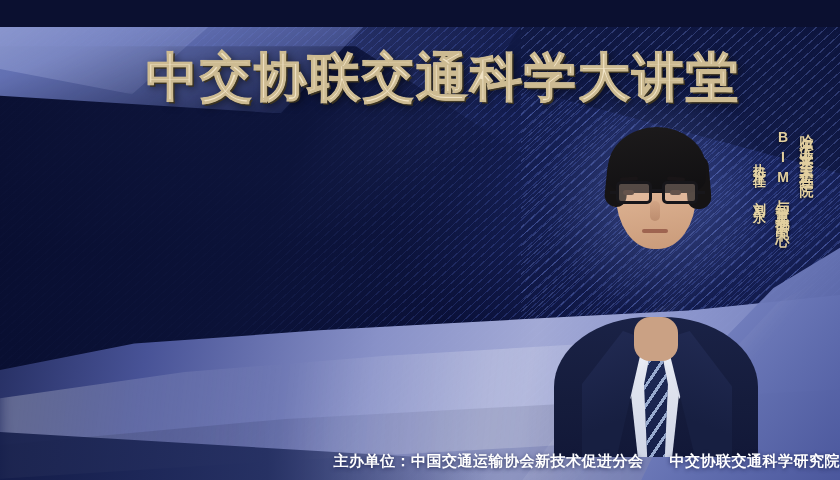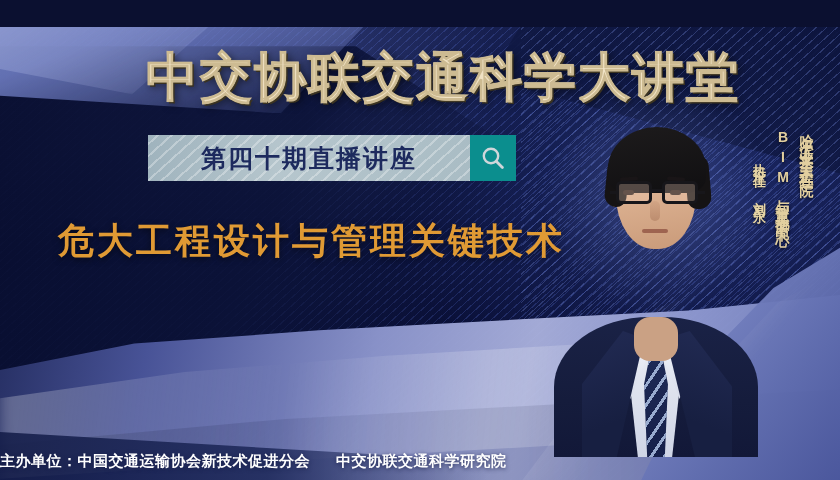--- a/index.html
+++ b/index.html
@@ -307,21 +307,21 @@
     font-size:13px;font-weight:bold;color:#e6d4a5;
   }
   .vcol-unit{font-size:14px;font-weight:bold;}
   .vcol-unit2{font-size:14px;font-weight:bold;margin-top:6px;}
   .vcol-name{font-size:13px;font-weight:bold;}
   .vcol-role{font-size:13px;font-weight:bold;margin-top:30px;}
 
   
   .footer{
     position:absolute;left:0;right:0;top:425px;
-    text-align:left;
+    text-align:right;
     font-size:15px;font-weight:bold;color:#ffffff;
     letter-spacing:.5px;
     text-shadow:0 1px 4px rgba(20,26,70,.8);
   }
   .footer .gap{display:inline-block;width:26px;}
 </style>
 </head>
 <body>
 
 <div id="poster">
@@ -368,33 +368,21 @@
       <div class="p-lensL"></div>
       <div class="p-lensR"></div>
       <div class="p-bridge"></div>
       <div class="p-armL"></div>
       <div class="p-armR"></div>
     </div>
   </div>
 
   <div class="main-title">中交协联交通科学大讲堂</div>
 
-  <div class="sub-bar">
-    <div class="sub-bar-body">
-      <span class="sub-bar-text">第四十期直播讲座</span>
-    </div>
-    <div class="sub-bar-icon">
-      <svg width="26" height="26" viewBox="0 0 26 26" aria-hidden="true">
-        <circle cx="11" cy="11" r="7.2" fill="none" stroke="#cfd6da" stroke-width="2.4"></circle>
-        <line x1="16.2" y1="16.2" x2="22.4" y2="22.4" stroke="#cfd6da" stroke-width="2.8" stroke-linecap="round"></line>
-      </svg>
-    </div>
-  </div>
-
-  <div class="lecture-title">危大工程设计与管理关键技术</div>
+
 
 
   <div class="vcols">
     <div class="vcol name-block">
       <span class="vcol-role">执行主任</span>
       <span class="vcol-name">刘昌永</span>
     </div>
     <div class="vcol vcol-unit2">BIM与智慧工地研究中心</div>
     <div class="vcol vcol-unit">哈尔滨工业大学土木工程学院</div>
   </div>

